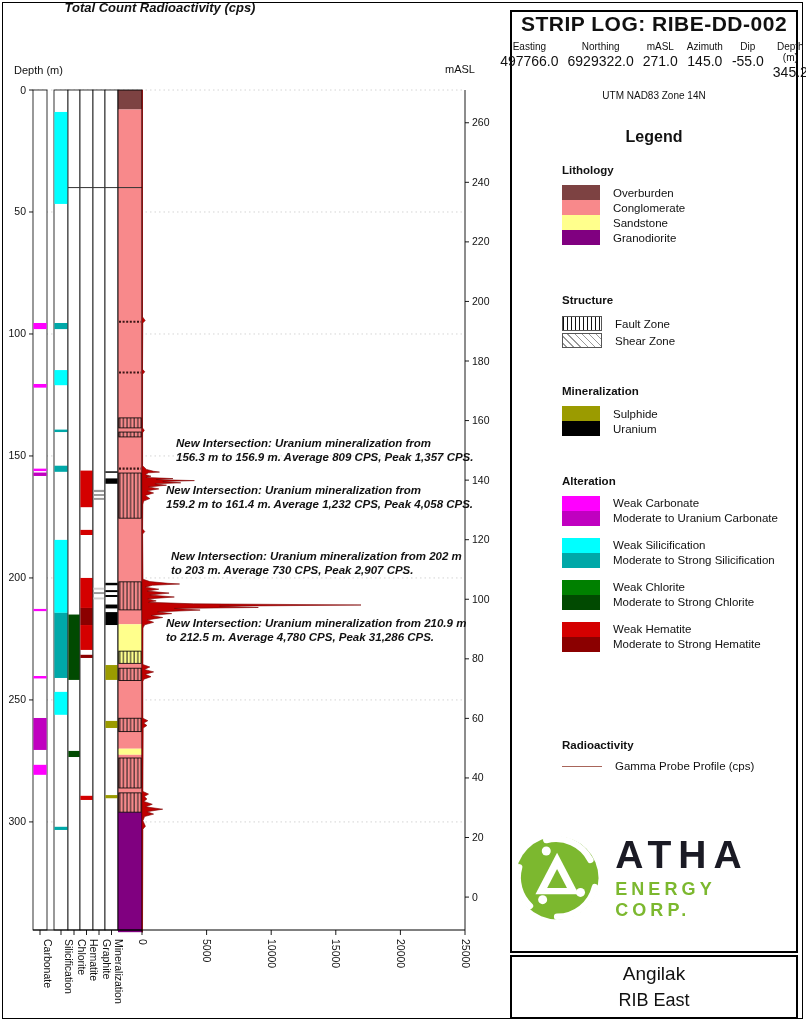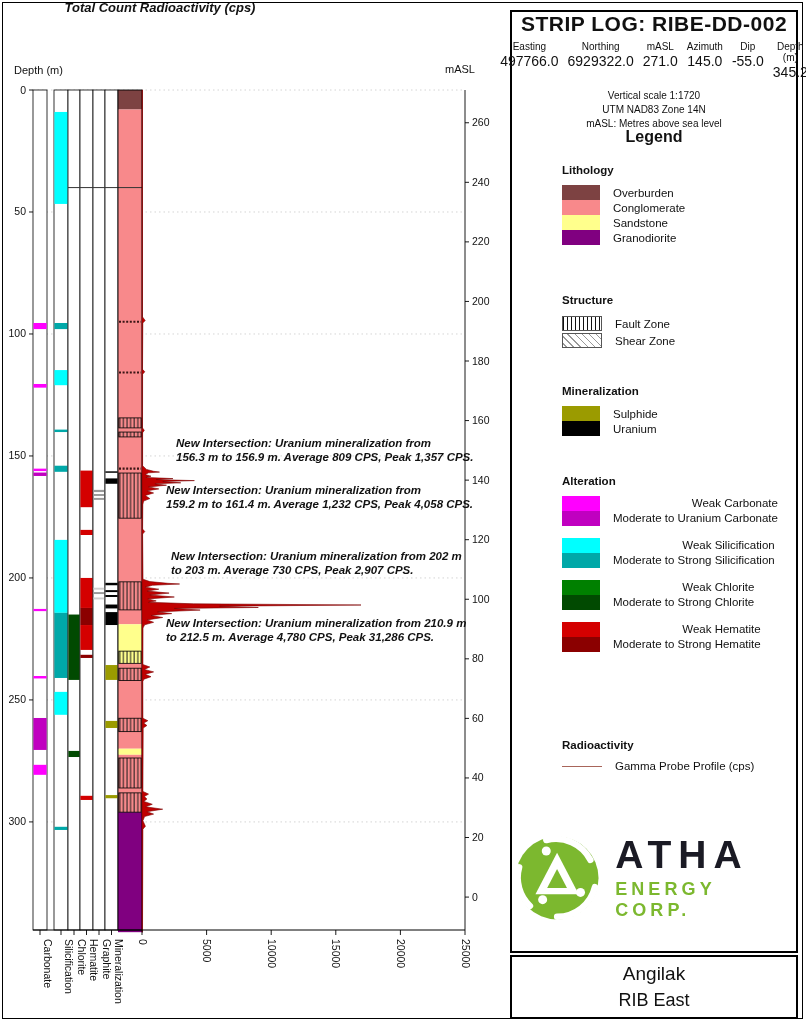--- a/index.html
+++ b/index.html
@@ -31,21 +31,21 @@
   .sec-title{font-size:11.5px;font-weight:bold;margin-bottom:9px;}
   .sw-row{display:flex;align-items:center;}
   .sw{width:38px;height:15px;flex:none;}
   .sw-row .lab{margin-left:13px;font-size:11.5px;}
   .pat{height:13px;border:1px solid #555;margin:1px 0;background:#fff;}
   .pat-vertical-hatch{background:repeating-linear-gradient(90deg,#111 0 1px,#fff 1px 4px);}
   .pat-diagonal-hatch{background:repeating-linear-gradient(45deg,#fff 0 2px,#999 2px 3px,#fff 3px 5px);}
   .dual-row{display:flex;margin-bottom:12px;}
   .dual-sw{width:38px;flex:none;}
   .dual-sw div{height:15px;}
-  .dual-labs{margin-left:13px;font-size:11.5px;line-height:15px;text-align:right;}
+  .dual-labs{margin-left:13px;font-size:11.5px;line-height:15px;}
   .radio-row{display:flex;align-items:center;text-align:right;}
   .rline{width:40px;height:0;border-top:1.6px solid #A8655A;flex:none;}
   .radio-row .lab{margin-left:13px;font-size:11.5px;}
   .logo{position:absolute;left:0;right:0;top:820px;display:flex;align-items:center;
         justify-content:center;gap:13px;}
   .logo-text .atha{font-size:39px;font-weight:bold;letter-spacing:7px;color:#1a1a24;line-height:1;}
   .logo-text .corp{font-size:18px;font-weight:bold;letter-spacing:4.1px;color:#7CB82F;margin-top:5px;}
   .footer-box{position:absolute;left:510px;top:955px;width:284px;height:60px;border:2px solid #000;
               background:#fff;display:flex;flex-direction:column;align-items:center;justify-content:center;}
   .footer-box .proj{font-size:19px;}
@@ -259,23 +259,21 @@
         <div class="hdr-field">
           <div class="lb">Dip</div>
           <div class="vl">-55.0</div>
         </div>
         <div class="hdr-field">
           <div class="lb">Depth (m)</div>
           <div class="vl">345.2</div>
         </div>
       </div>
     <div class="hdr-notes" id="header-notes">
-        <div>Vertical scale 1:1720</div>
         <div>UTM NAD83 Zone 14N</div>
-        <div>mASL: Metres above sea level</div>
       </div>
 
     <div class="legend-title">Legend</div>
     <div id="legend-sections">
         <div class="legend-section" style="top: 152px;">
           <div class="sec-title">Lithology</div>
           <div class="sw-row">
             <div class="sw" style="background: rgb(125, 66, 66);"></div>
             <div class="lab">Overburden</div>
           </div>

